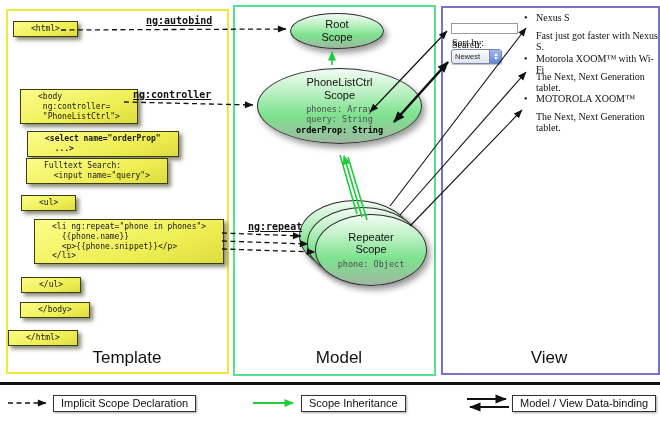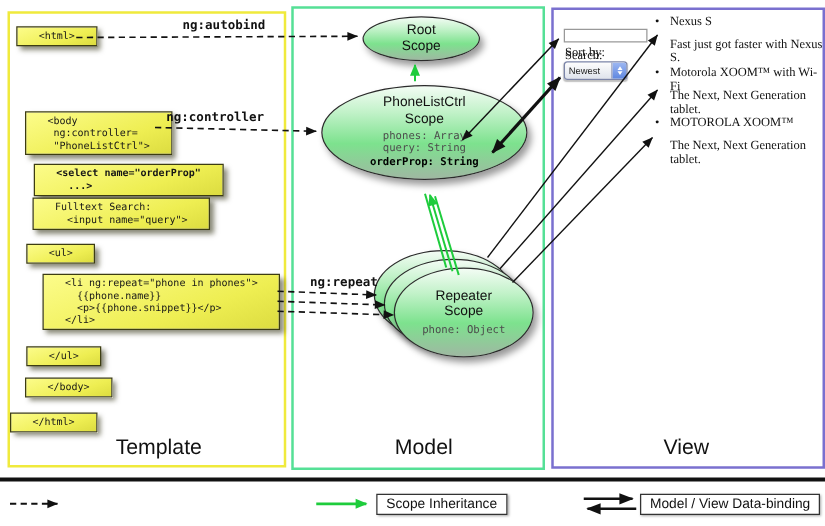--- a/index.html
+++ b/index.html
@@ -12,21 +12,21 @@
   .col-view{left:441px;top:6px;width:215px;height:365px;border:2px solid #7a70cf;}
   .col-label{position:absolute;font-size:17px;color:#111;text-align:center;width:140px;
              font-family:"Liberation Sans",sans-serif;}
   
   .code{position:absolute;background:linear-gradient(160deg,#fcfc8a 0%,#eeee52 65%,#dcdc40 100%);
         border:1px solid #3d3d12;box-shadow:3px 3px 4px rgba(40,40,10,.55);
         padding:2px 17px;font:8px/1.22 "DejaVu Sans Mono",monospace;color:#161616;
         white-space:pre;z-index:3;}
   .code .b{font-weight:bold;}
   
-  .nglabel{position:absolute;font:bold 10px "DejaVu Sans Mono",monospace;color:#111;z-index:4;}
+  .nglabel{position:absolute;font:bold 10px "DejaVu Sans Mono",monospace;color:#111;z-index:4;text-decoration:underline;}
   
   .scope{position:absolute;border-radius:50%;border:1.5px solid #2b2b2b;
          background:linear-gradient(180deg,#f3fcf4 0%,#c2f2c9 28%,#7de28e 62%,#9fb8a2 100%);
          box-shadow:3px 4px 6px rgba(0,0,0,.4);z-index:2;
          display:flex;flex-direction:column;align-items:center;justify-content:center;
          text-align:center;color:#111;}
   .scope .t{font-size:11px;line-height:1.15;font-family:"Liberation Sans",sans-serif;}
   .scope .m{font:8.5px/1.25 "DejaVu Sans Mono",monospace;color:#4d4d4d;white-space:pre;}
   .scope .m.b{font-weight:bold;color:#000;}
   .scope.back{z-index:1;}
@@ -121,20 +121,21 @@
   <div class="vtext" style="left:536px;top:30px;">Fast just got faster with Nexus S.</div>
 
   <div class="vtext" style="left:524px;top:53px;">•</div>
   <div class="vtext" style="left:536px;top:53px;">Motorola XOOM™ with Wi-Fi</div>
   <div class="vtext" style="left:536px;top:71px;">The Next, Next Generation tablet.</div>
 
   <div class="vtext" style="left:524px;top:93px;">•</div>
   <div class="vtext" style="left:536px;top:93px;">MOTOROLA XOOM™</div>
   <div class="vtext" style="left:536px;top:111px;">The Next, Next Generation tablet.</div>
 
+  <div class="lgbox" style="left:53px;">Implicit Scope Declaration</div>
   <div class="lgbox" style="left:301px;">Scope Inheritance</div>
   <div class="lgbox" style="left:512px;">Model / View Data-binding</div>
 
   <svg class="overlay" width="660" height="421" viewBox="0 0 660 421">
     <defs>
       <marker id="ah" markerUnits="userSpaceOnUse" markerWidth="10" markerHeight="8" refX="8.6" refY="4" orient="auto-start-reverse">
         <path d="M0.5,0.5 L9,4 L0.5,7.5 z" fill="#111"></path>
       </marker>
       <marker id="ahBig" markerUnits="userSpaceOnUse" markerWidth="13" markerHeight="10" refX="11" refY="5" orient="auto-start-reverse">
         <path d="M0.5,0.5 L12,5 L0.5,9.5 z" fill="#111"></path>

